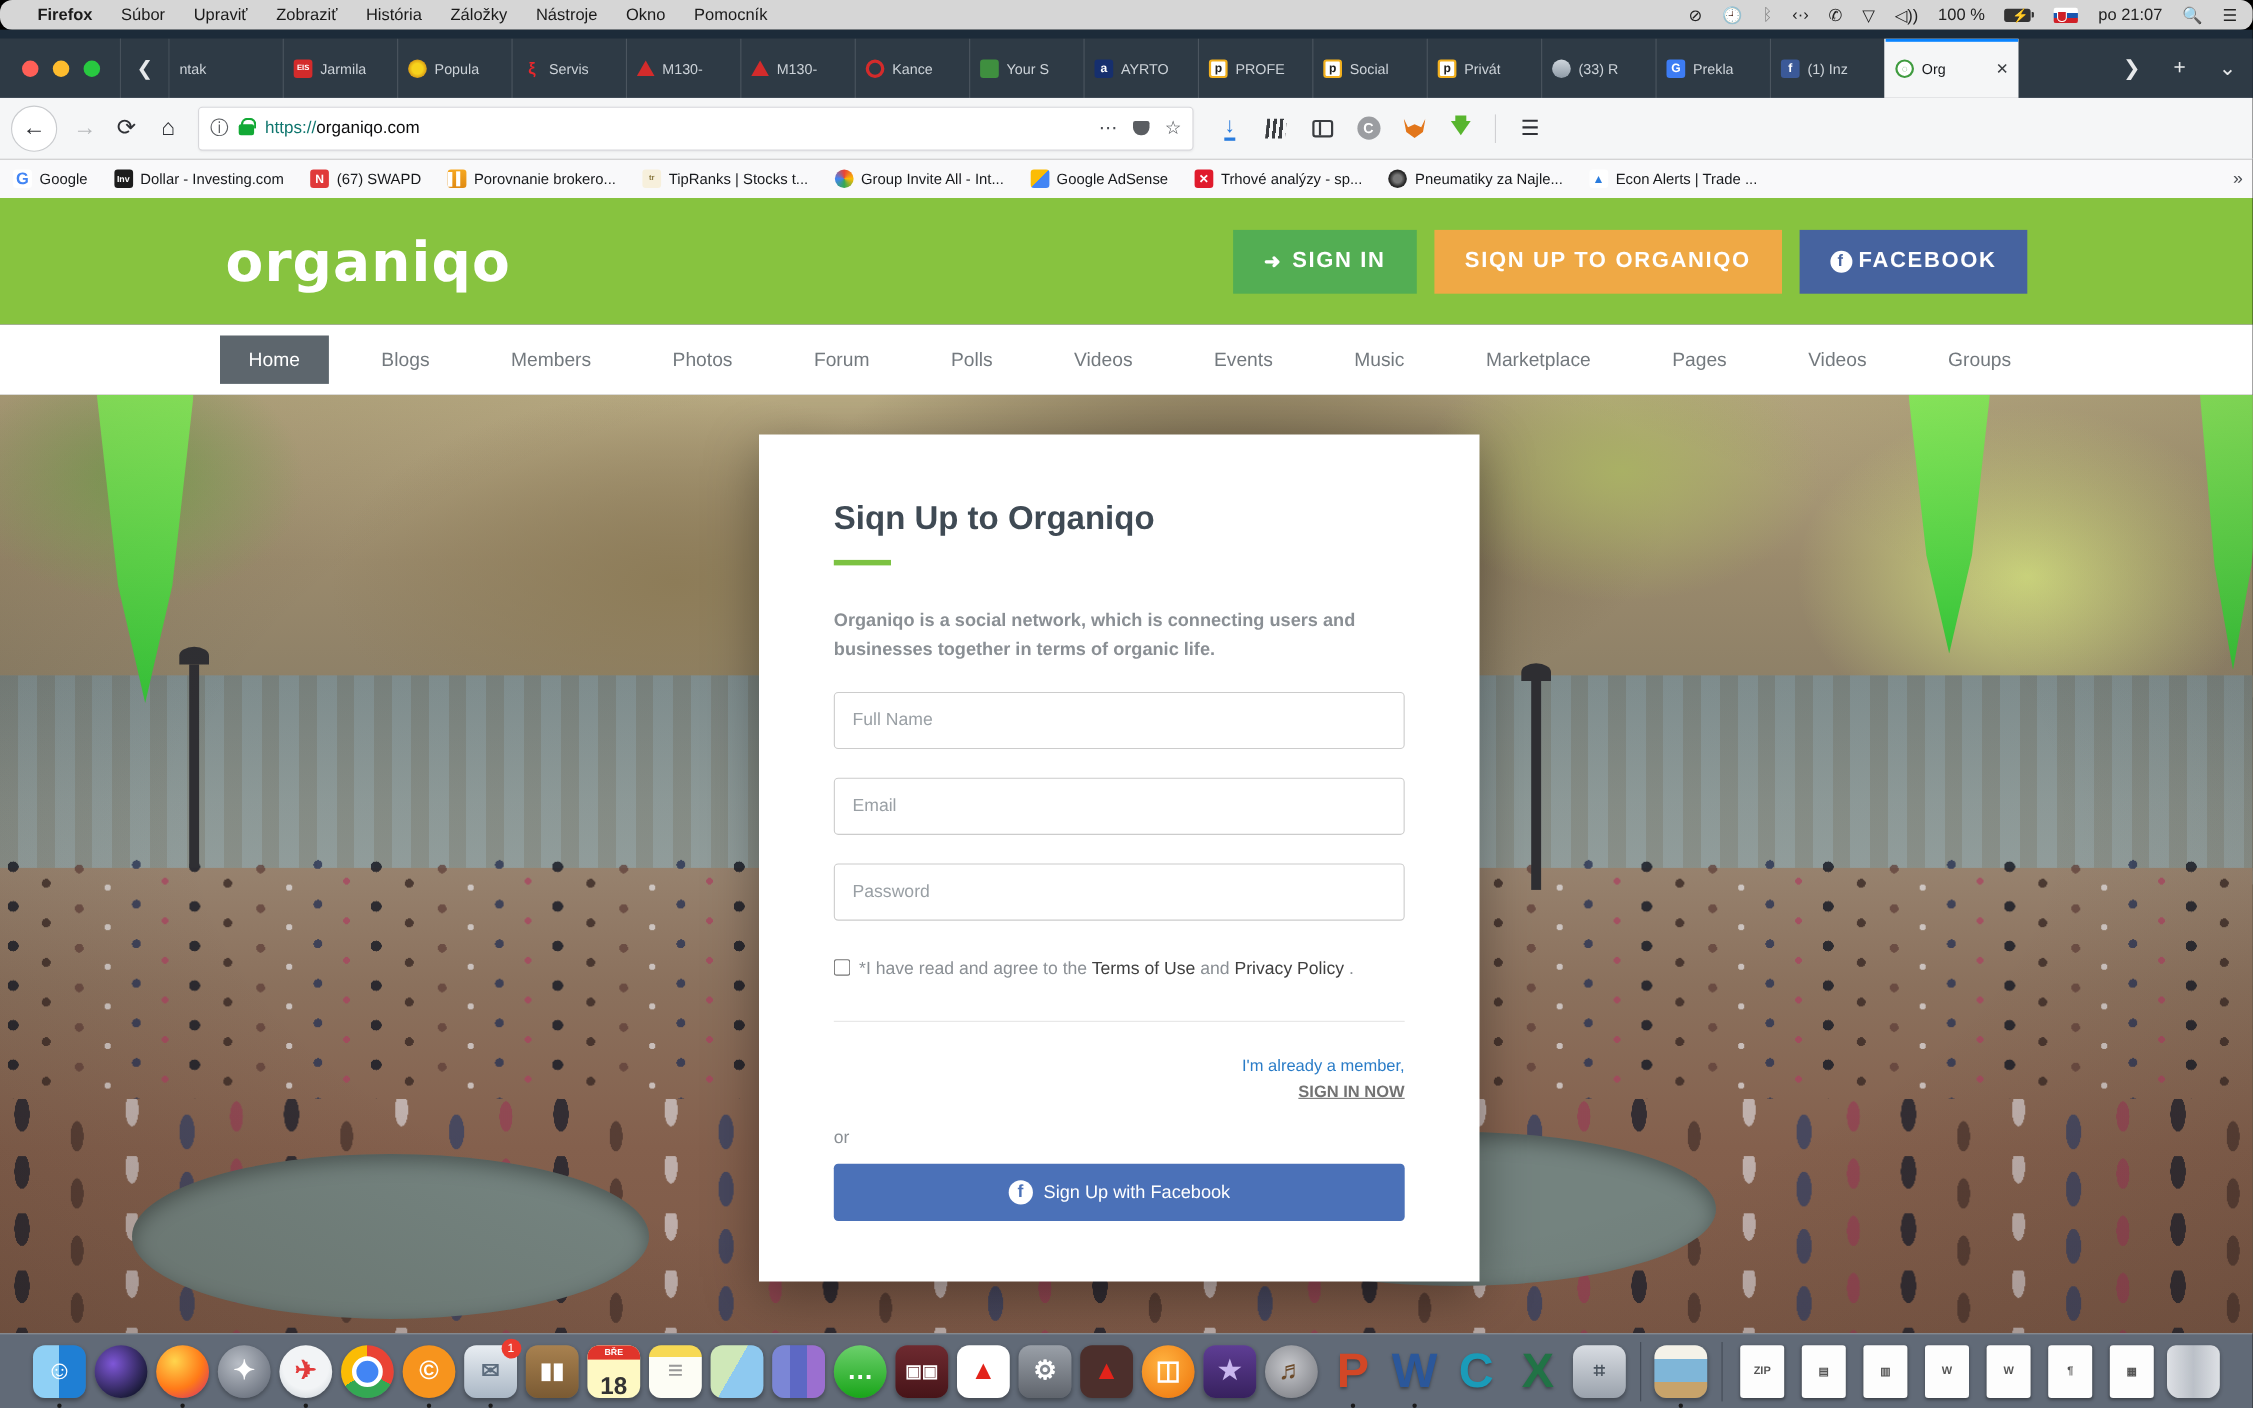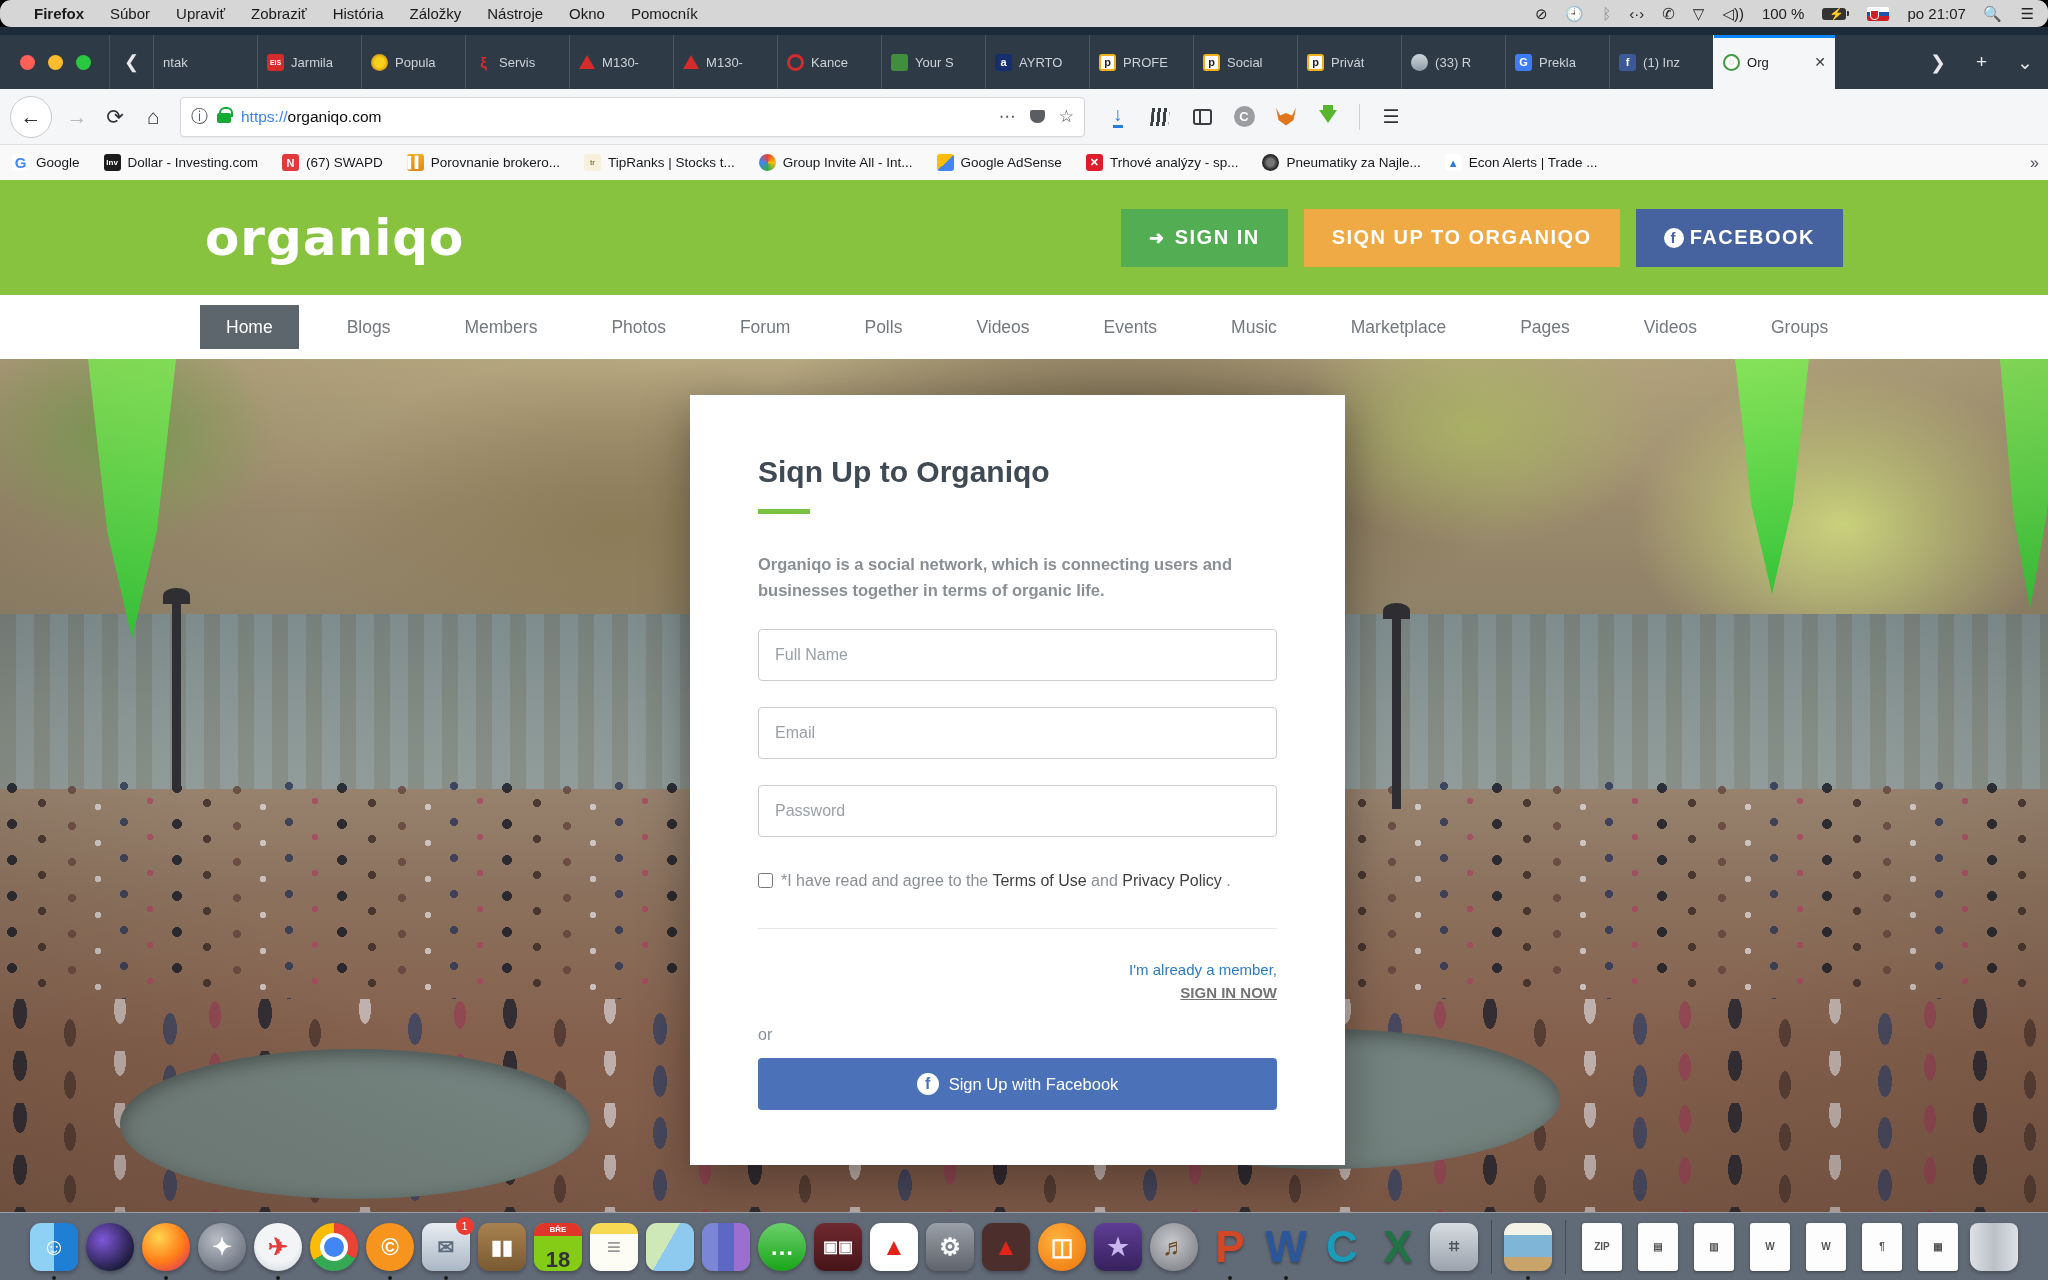--- a/index.html
+++ b/index.html
@@ -49,21 +49,21 @@
   
   .ff-toolbar { position:absolute; top:89px; left:0; right:0; height:56px; background:#f5f6f7; display:flex; align-items:center; padding:0 10px; border-bottom:1px solid #e0e0e2; }
   .nav-btn { width:38px; height:38px; display:flex; align-items:center; justify-content:center; font-size:21px; color:#2f3136; flex:none; }
   .nav-btn.back { border:1px solid #c9cbce; border-radius:50%; background:#fff; margin-right:6px; width:42px; height:42px; }
   .nav-btn.fwd { color:#b6b8bb; }
   .urlbar { margin-left:8px; width:905px; height:40px; background:#fff; border:1px solid #d7d7db; border-radius:4px; display:flex; align-items:center; padding:0 10px; box-shadow:0 1px 2px rgba(0,0,0,.05); }
   .urlbar .info { font-size:17px; color:#5a5d61; margin-right:9px; }
   .lock { width:14px; height:10px; background:#12a935; border-radius:2px; position:relative; margin:3px 10px 0 0; }
   .lock::before { content:""; position:absolute; top:-6px; left:2px; width:10px; height:8px; border:2.5px solid #12a935; border-bottom:none; border-radius:6px 6px 0 0; }
   .url-text { font-size:15.5px; color:#0c0c0d; }
-  .url-text .scheme { color:#3b82f6; }
+  .url-text .scheme { color:#0f766e; }
   .urlbar-right { margin-left:auto; display:flex; align-items:center; gap:14px; color:#4a4d52; font-size:17px; }
   .pocket-glyph { width:15px; height:13px; background:#5a5d61; border-radius:2px 2px 7px 7px; }
   .ff-right { display:flex; align-items:center; margin-left:14px; gap:4px; }
   .ff-right .nav-btn { font-size:19px; }
   .dl-blue { color:#2a7cde; font-weight:bold; border-bottom:3px solid #2a7cde; line-height:1; padding-bottom:1px; }
   .library-glyph { display:inline-block; width:18px; height:18px; background:repeating-linear-gradient(90deg,#3a3d41 0 3px,transparent 3px 6px); transform:skewX(-6deg); }
   .sidebar-glyph { width:19px; height:16px; border:2.5px solid #3a3d41; border-radius:3px; position:relative; }
   .sidebar-glyph::before { content:""; position:absolute; left:4px; top:0; bottom:0; width:2.5px; background:#3a3d41; }
   .ublock-glyph { width:21px; height:21px; border-radius:50%; background:#9b9da1; color:#fff; display:flex; align-items:center; justify-content:center; font-size:13px; font-weight:bold; }
   .fox-glyph { width:20px; height:18px; background:#e2761b; clip-path:polygon(0 0,20% 45%,50% 30%,80% 45%,100% 0,88% 70%,50% 100%,12% 70%); }
@@ -175,21 +175,21 @@
   .dock-badge { position:absolute; top:-4px; right:-2px; width:18px; height:18px; border-radius:50%; background:#ec3b2f; color:#fff; font-size:11px; display:flex; align-items:center; justify-content:center; }
   .dock-sep { width:1px; height:54px; background:rgba(30,35,45,.45); margin:0 6px; }
   .d-finder{ background:linear-gradient(90deg,#8fd0f5 50%,#1f7fd4 50%); } .d-siri{ background:radial-gradient(circle at 35% 35%, #7f57d8, #1b1b3a 75%); }
   .d-firefox{ background:radial-gradient(circle at 35% 30%, #ffd54d, #ff7a18 55%, #d6306a 95%); }
   .d-launchpad{ background:radial-gradient(circle at 40% 35%, #b9bec6, #6d7480 80%); }
   .d-safari{ background:radial-gradient(circle at 50% 40%, #f2f4f6 55%, #cfd5da 90%); color:#e23b3b; }
   .d-chrome{ background:conic-gradient(#ea4335 0 33%, #34a853 33% 66%, #fbbc05 66% 100%); position:relative; }
   .d-chrome::after{ content:""; width:20px; height:20px; border-radius:50%; background:#4285f4; border:4px solid #fff; }
   .d-crypto{ background:#f7941d; } .d-mail{ background:linear-gradient(#e8edf2,#aab7c5); color:#5d6d7e; font-size:20px; }
   .d-contacts{ background:linear-gradient(#a8814f,#7a5a33); font-size:20px; } 
-  .d-calendar{ background:#84cc16; color:#333; flex-direction:column; font-size:22px; position:relative; overflow:hidden; }
+  .d-calendar{ background:#fef9c3; color:#333; flex-direction:column; font-size:22px; position:relative; overflow:hidden; }
   .d-calendar .cal-top{ position:absolute; top:0; left:0; right:0; height:13px; background:#e0352b; color:#fff; font-size:8px; display:flex; align-items:center; justify-content:center; font-weight:bold; }
   .d-notes{ background:linear-gradient(#f7d954 22%, #fdfdf5 22%); color:#999; }
   .d-maps{ background:linear-gradient(120deg,#cfe8b8 45%, #8ec9f0 45%); }
   .d-books{ background:linear-gradient(90deg,#7b86d6 33%, #5d68c4 33% 66%, #9b6fd0 66%); }
   .d-messages{ background:linear-gradient(#6cd06c,#19a519); } 
   .d-photobooth{ background:linear-gradient(#6e2a30,#471418); font-size:16px; }
   .d-acrobat{ background:#fff; color:#e2231a; } .d-utilities{ background:linear-gradient(#9aa0a8,#5f646c); }
   .d-acrobat-dark{ background:#4c2f2c; color:#e2231a; }
   .d-ibooks{ background:radial-gradient(circle at 40% 35%, #ffb340, #f07c12 85%); }
   .d-imovie{ background:linear-gradient(#5e3d94,#37215e); color:#c9b6ef; }

